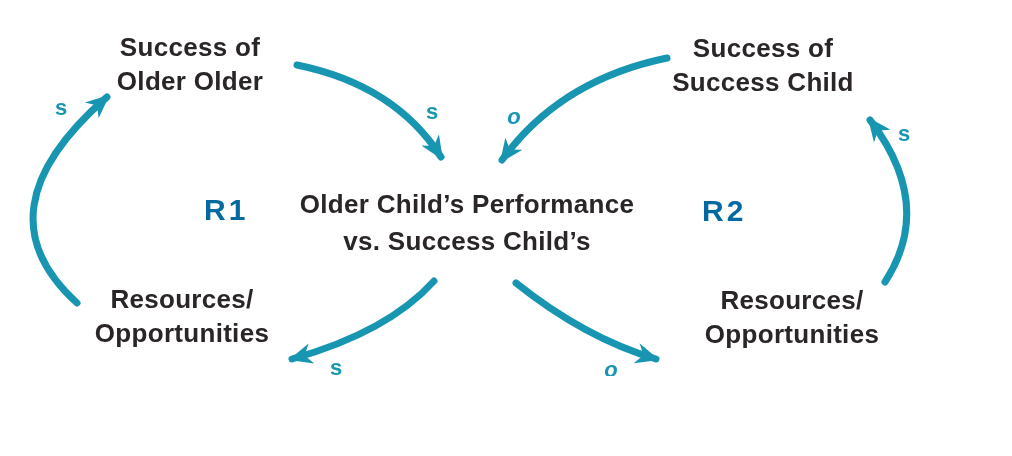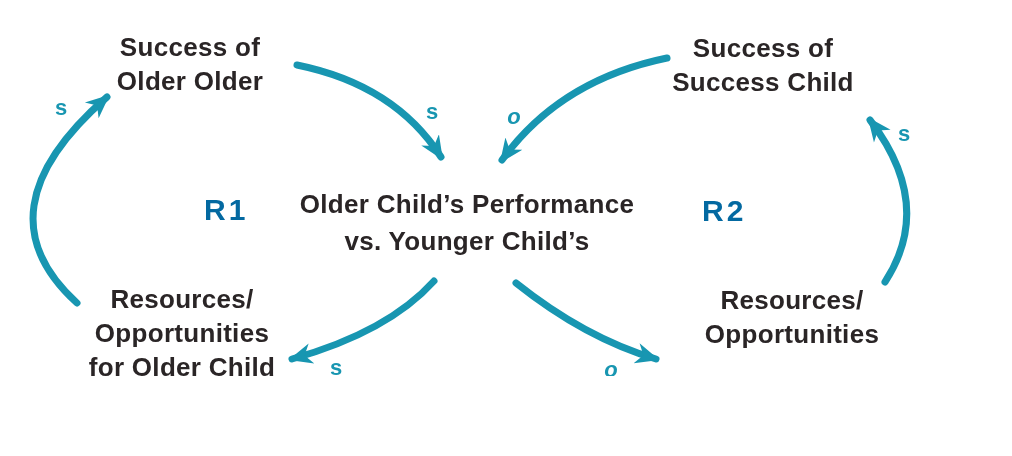--- a/index.html
+++ b/index.html
@@ -77,27 +77,26 @@
     <span class="nline">Older Older</span>
   </div>
 
   <div class="node" style="left:653px; top:31px; width:220px;">
     <span class="nline">Success of</span>
     <span class="nline">Success Child</span>
   </div>
 
   <div class="node node-center" style="left:277px; top:186px; width:380px;">
     <span class="nline">Older Child’s Performance</span>
-    <span class="nline">vs. Younger Child’s</span>
+    <span class="nline">vs. Success Child’s</span>
   </div>
 
   <div class="node" style="left:67px; top:282px; width:230px;">
     <span class="nline">Resources/</span>
     <span class="nline">Opportunities</span>
-    <span class="nline">for Older Child</span>
   </div>
 
   <div class="node" style="left:677px; top:283px; width:230px;">
     <span class="nline">Resources/</span>
     <span class="nline">Opportunities</span>
   </div>
 
   <div class="loop-label" style="left:204px; top:193px;">R1</div>
 
   <div class="loop-label" style="left:694px; top:194px;margin-left:8px;">R2</div>

